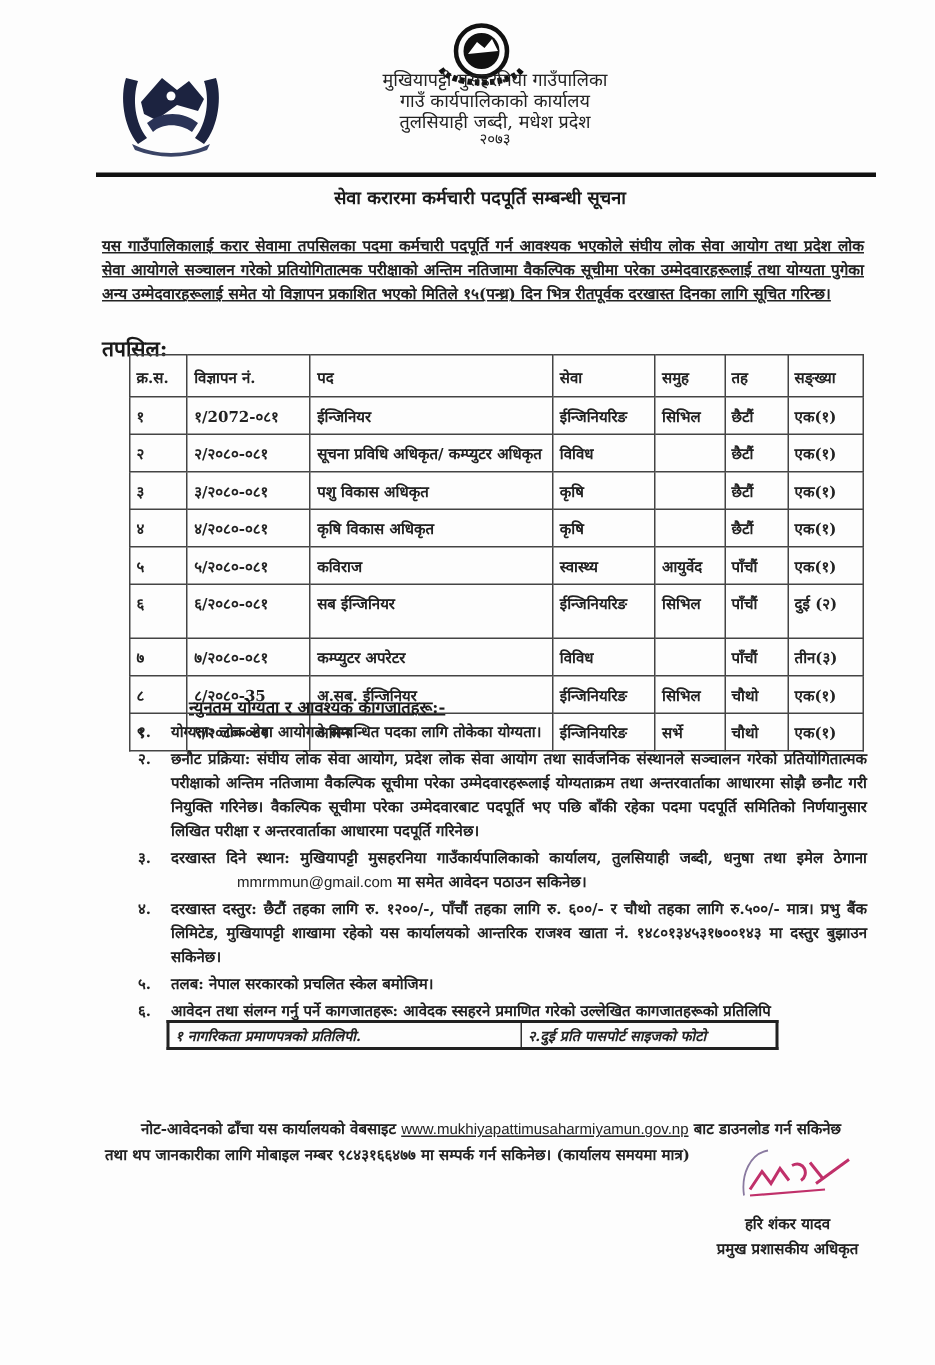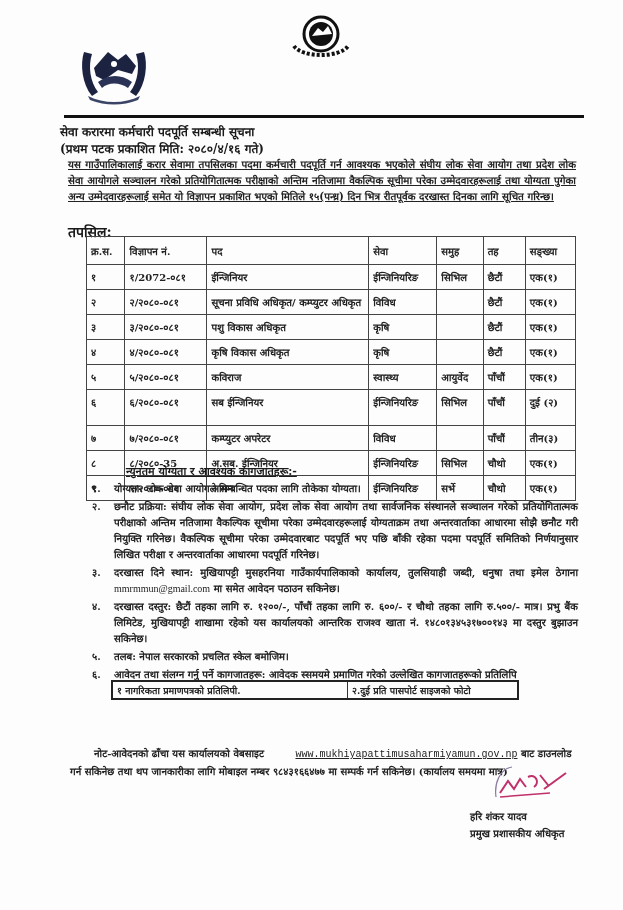--- a/index.html
+++ b/index.html
@@ -8,53 +8,53 @@
   .page { position: absolute; left: 0; top: 0; width: 623px; height: 910px; background: #fdfdfd; }
 
   .emblem { position: absolute; left: 78px; top: 44px; width: 72px; height: 62px; }
   .seal { position: absolute; left: 290px; top: 12px; width: 62px; height: 58px; }
   .hdr-lines { position: absolute; left: 230px; top: 46px; width: 200px; text-align: center;
                font-size: 12px; line-height: 14px; color: #222; }
   .hdr-lines div { white-space: nowrap; }
   .hdr-year { font-size: 10px; line-height: 11px; }
   .rule { position: absolute; left: 64px; top: 115px; width: 520px; height: 3px; background: #111; }
 
-  .title { position: absolute; left: 60px; width: 520px; font-weight: bold; font-size: 12px; }
+  .title { position: absolute; left: 60px; width: 520px; text-align: center; font-weight: bold; font-size: 12px; }
   .title1 { top: 123px; }
   .title2 { top: 140px; }
 
   .intro { position: absolute; left: 68px; top: 156px; width: 508px; font-size: 10.2px; line-height: 16px;
            text-align: justify; font-weight: bold; color: #222; text-decoration: underline; }
   .tapasil { position: absolute; left: 68px; top: 222px; font-size: 14px; font-weight: bold; }
 
   table.vac { position: absolute; left: 86px; top: 236px; width: 490px; border-collapse: collapse;
               font-size: 10px; font-weight: bold; color: #222; }
   table.vac td, table.vac th { border: 1px solid #444; padding: 0 4px; text-align: left; font-weight: bold; }
   table.vac th { height: 27px; }
   table.vac td { height: 24px; }
   table.vac tr.tall td { height: 30px; vertical-align: top; padding-top: 5px; }
 
   .sec-title { position: absolute; left: 86px; top: 463px; font-size: 11px; font-weight: bold; text-decoration: underline; margin-left: 40px; }
   .items { position: absolute; left: 92px; top: 481px; width: 486px; font-size: 10px; line-height: 16px;
            font-weight: bold; color: #222; }
   .item { display: flex; margin-bottom: 2px; }
   .item .num { width: 22px; flex: none; }
   .item .txt { flex: 1; text-align: justify; }
-  .email { font-family: Liberation Serif, serif; font-weight: normal; }
+  .email { font-family: Liberation Sans, sans-serif; font-weight: normal; margin-left: 44px; }
 
   table.docs { position: absolute; left: 111px; top: 680px; width: 408px; border-collapse: collapse;
                font-size: 9.5px; font-weight: bold; color: #222; border: 2px solid #222; }
-  table.docs td { border: 1px solid #333; padding: 0 4px; height: 16px; }
+  table.docs td { border: 1px solid #333; padding: 0 4px; height: 16px; font-style: italic; }
 
   .note { position: absolute; left: 70px; top: 745px; width: 508px; font-size: 10px; line-height: 17px;
           font-weight: bold; color: #222; text-indent: 24px; }
-  .url { font-family: Liberation Mono, monospace; font-weight: normal; text-decoration: underline; margin-left: 28px; }
+  .url { font-family: Liberation Sans, sans-serif; font-weight: normal; text-decoration: underline; }
 
   .signature { position: absolute; left: 490px; top: 763px; width: 80px; height: 40px; }
-  .signer { position: absolute; left: 470px; top: 808px; width: 110px; text-align: left; font-size: 10px;
+  .signer { position: absolute; left: 470px; top: 808px; width: 110px; text-align: center; font-size: 10px;
             line-height: 17px; font-weight: bold; color: #222; }
 </style>
 </head>
 <body>
 
 <div class="page">
 
   <svg class="emblem" viewBox="0 0 72 62">
     <path d="M6 8 C2 20 4 40 14 52 L20 48 C12 38 10 22 14 10 Z" fill="#1c2340"></path>
     <path d="M66 8 C70 20 68 40 58 52 L52 48 C60 38 62 22 58 10 Z" fill="#1c2340"></path>
@@ -64,25 +64,30 @@
     <circle cx="36" cy="20" r="3" fill="#fff"></circle>
   </svg>
 
   <svg class="seal" viewBox="0 0 62 58">
     <circle cx="31" cy="22" r="17" fill="none" stroke="#111" stroke-width="3"></circle>
     <circle cx="31" cy="22" r="12" fill="#111"></circle>
     <path d="M22 24 L28 16 L33 20 L38 14 L42 22 Z" fill="#fff"></path>
     <path d="M4 34 C12 46 50 46 58 34" fill="none" stroke="#111" stroke-width="4" stroke-dasharray="3 2"></path>
   </svg>
 
+  <div class="hdr-lines">
+    <div>मुखियापट्टी मुसहरनिया गाउँपालिका</div>
+    <div>गाउँ कार्यपालिकाको कार्यालय</div>
+    <div>तुलसियाही जब्दी, मधेश प्रदेश</div>
+    <div class="hdr-year">२०७३</div>
+  </div>
 
   <div class="rule"></div>
 
   <div class="title title1">सेवा करारमा कर्मचारी पदपूर्ति सम्बन्धी सूचना</div>
-  <div class="title title2">(प्रथम पटक प्रकाशित मिति: २०८०/४/१६ गते)</div>
 
   <div class="intro">यस गाउँपालिकालाई करार सेवामा तपसिलका पदमा कर्मचारी पदपूर्ति गर्न आवश्यक भएकोले संघीय लोक सेवा आयोग तथा प्रदेश लोक सेवा आयोगले सञ्चालन गरेको प्रतियोगितात्मक परीक्षाको अन्तिम नतिजामा वैकल्पिक सूचीमा परेका उम्मेदवारहरूलाई तथा योग्यता पुगेका अन्य उम्मेदवारहरूलाई समेत यो विज्ञापन प्रकाशित भएको मितिले १५(पन्ध्र) दिन भित्र रीतपूर्वक दरखास्त दिनका लागि सूचित गरिन्छ।</div>
   <div class="tapasil">तपसिल:</div>
 
   <table class="vac">
     <thead>
       <tr>
         <th style="width:30px">क्र.स.</th>
         <th style="width:74px">विज्ञापन नं.</th>
         <th style="width:160px">पद</th>
@@ -195,21 +200,21 @@
     <div class="item">
       <span class="num">४.</span>
       <span class="txt">दरखास्त दस्तुर: छैटौं तहका लागि रु. १२००/-, पाँचौं तहका लागि रु. ६००/- र चौथो तहका लागि रु.५००/- मात्र। प्रभु बैंक लिमिटेड, मुखियापट्टी शाखामा रहेको यस कार्यालयको आन्तरिक राजश्व खाता नं.  १४८०१३४५३१७००१४३ मा दस्तुर बुझाउन सकिनेछ।</span>
     </div>
     <div class="item">
       <span class="num">५.</span>
       <span class="txt">तलब: नेपाल सरकारको प्रचलित स्केल बमोजिम।</span>
     </div>
     <div class="item">
       <span class="num">६.</span>
-      <span class="txt">आवेदन तथा संलग्न गर्नु पर्ने  कागजातहरू: आवेदक स्समयमे प्रमाणित गरेको उल्लेखित कागजातहरूको प्रतिलिपि</span>
+      <span class="txt">आवेदन तथा संलग्न गर्नु पर्ने  कागजातहरू: आवेदक स्सहरने प्रमाणित गरेको उल्लेखित कागजातहरूको प्रतिलिपि</span>
     </div>
   </div>
 
   <table class="docs">
     <tbody>
         <tr>
       <td style="width:58%">१ नागरिकता प्रमाणपत्रको प्रतिलिपी.</td>
       <td>२.दुई प्रति पासपोर्ट साइजको फोटो</td>
     </tr>
   </tbody>

